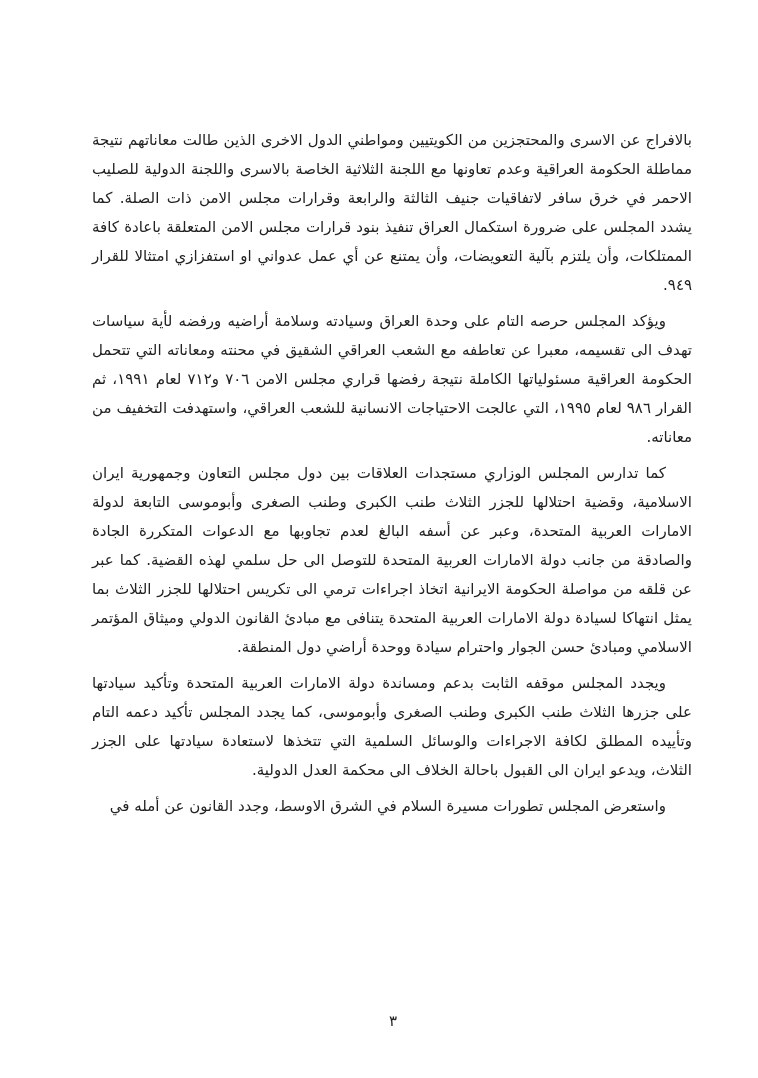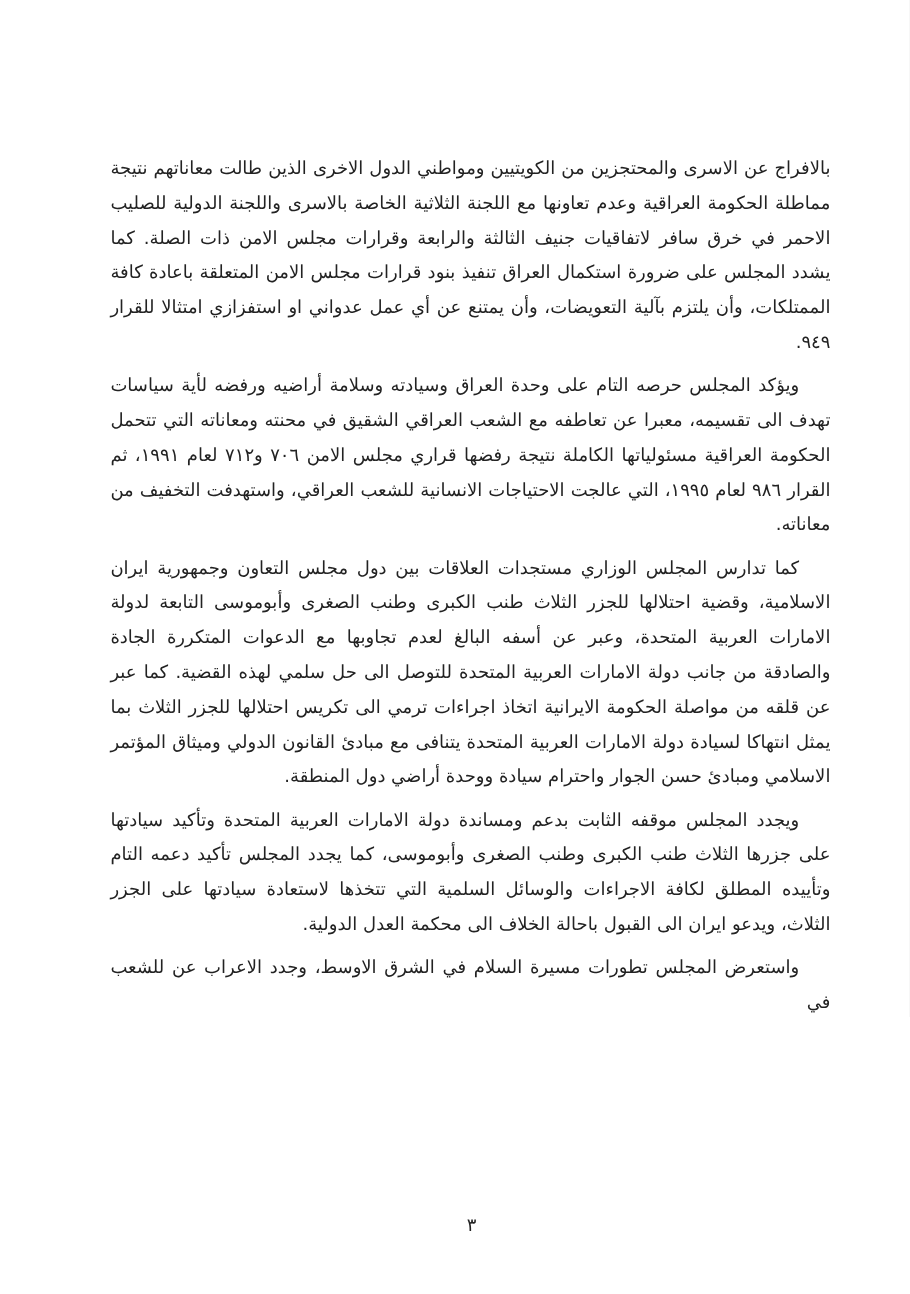--- a/index.html
+++ b/index.html
@@ -49,16 +49,16 @@
 </style>
 </head>
 <body>
 
 <div class="page">
   <div class="text-block">
     <p class="para first">بالافراج عن الاسرى والمحتجزين من الكويتيين ومواطني الدول الاخرى الذين طالت معاناتهم نتيجة مماطلة الحكومة العراقية وعدم تعاونها مع اللجنة الثلاثية الخاصة بالاسرى واللجنة الدولية للصليب الاحمر في خرق سافر لاتفاقيات جنيف الثالثة والرابعة وقرارات مجلس الامن ذات الصلة. كما يشدد المجلس على ضرورة استكمال العراق تنفيذ بنود قرارات مجلس الامن المتعلقة باعادة كافة الممتلكات، وأن يلتزم بآلية التعويضات، وأن يمتنع عن أي عمل عدواني او استفزازي امتثالا للقرار ٩٤٩.</p>
     <p class="para">ويؤكد المجلس حرصه التام على وحدة العراق وسيادته وسلامة أراضيه ورفضه لأية سياسات تهدف الى تقسيمه، معبرا عن تعاطفه مع الشعب العراقي الشقيق في محنته ومعاناته التي تتحمل الحكومة العراقية مسئولياتها الكاملة نتيجة رفضها قراري مجلس الامن ٧٠٦ و٧١٢ لعام ١٩٩١، ثم القرار ٩٨٦ لعام ١٩٩٥، التي عالجت الاحتياجات الانسانية للشعب العراقي، واستهدفت التخفيف من معاناته.</p>
     <p class="para">كما تدارس المجلس الوزاري مستجدات العلاقات بين دول مجلس التعاون وجمهورية ايران الاسلامية، وقضية احتلالها للجزر الثلاث طنب الكبرى وطنب الصغرى وأبوموسى التابعة لدولة الامارات العربية المتحدة، وعبر عن أسفه البالغ لعدم تجاوبها مع الدعوات المتكررة الجادة والصادقة من جانب دولة الامارات العربية المتحدة للتوصل الى حل سلمي لهذه القضية. كما عبر عن قلقه من مواصلة الحكومة الايرانية اتخاذ اجراءات ترمي الى تكريس احتلالها للجزر الثلاث بما يمثل انتهاكا لسيادة دولة الامارات العربية المتحدة يتنافى مع مبادئ القانون الدولي وميثاق المؤتمر الاسلامي ومبادئ حسن الجوار واحترام سيادة ووحدة أراضي دول المنطقة.</p>
     <p class="para">ويجدد المجلس موقفه الثابت بدعم ومساندة دولة الامارات العربية المتحدة وتأكيد سيادتها على جزرها الثلاث طنب الكبرى وطنب الصغرى وأبوموسى، كما يجدد المجلس تأكيد دعمه التام وتأييده المطلق لكافة الاجراءات والوسائل السلمية التي تتخذها لاستعادة سيادتها على الجزر الثلاث، ويدعو ايران الى القبول باحالة الخلاف الى محكمة العدل الدولية.</p>
-    <p class="para">واستعرض المجلس تطورات مسيرة السلام في الشرق الاوسط، وجدد الاعراب عن للشعب في</p>
+    <p class="para">واستعرض المجلس تطورات مسيرة السلام في الشرق الاوسط، وجدد القانون عن أمله في</p>
   </div>
   <div class="page-number">٣</div>
 </div>
 
 </body></html>

